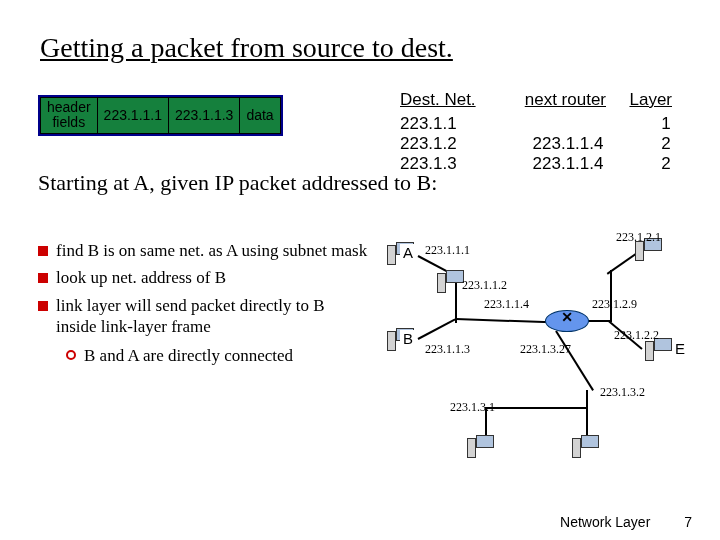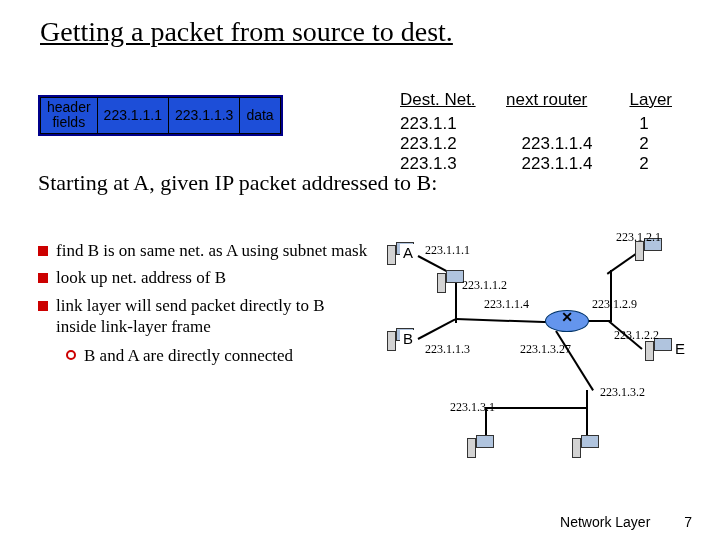--- a/index.html
+++ b/index.html
@@ -1,33 +1,33 @@
 <!DOCTYPE html>
 <html><head>
 <meta charset="utf-8">
 <style>
 *{margin:0;padding:0;box-sizing:border-box}
 body{width:720px;height:540px;background:#fff;font-family:Georgia,'Times New Roman',serif;color:#000;position:relative;overflow:hidden}
-.title{font-family:'Comic Sans MS',cursive;font-size:28px;text-decoration:underline;padding:16px 0 0 40px;font-weight:400}
-.packet-box{position:absolute;left:38px;top:95px;border:2px solid #00008b;background:#1d4ed8}
+.title{font-family:'Comic Sans MS',cursive;font-size:28px;text-decoration:underline;padding:32px 0 0 40px;font-weight:400}
+.packet-box{position:absolute;left:38px;top:95px;border:2px solid #00008b;background:#15803d}
 .packet-box table{border-collapse:collapse}
 .packet-box td{border:1px solid #000;padding:2px 6px;font-family:Arial,sans-serif;font-size:14px;text-align:center;line-height:1.1}
 .hf-cell{font-size:12px}
 .subtitle{position:absolute;left:38px;top:170px;font-family:Liberation Serif, serif;font-size:22px;line-height:1.2}
 .bullets{position:absolute;left:38px;top:240px;width:330px;font-family:'Comic Sans MS',cursive;font-size:17px;line-height:1.25}
 .bullets .li1{margin-bottom:6px;display:flex}
 .bullets .sq{display:inline-block;width:10px;height:10px;background:#c00;margin:6px 8px 0 0;flex-shrink:0}
 .bullets .li2{margin-left:28px;margin-top:8px;display:flex}
 .bullets .cir{display:inline-block;width:10px;height:10px;border:2px solid #c00;border-radius:50%;margin:5px 8px 0 0;flex-shrink:0}
 .rtable{position:absolute;left:400px;top:90px;font-family:Arial,sans-serif;font-size:17px}
 .rtable .hdr{display:flex;gap:6px;text-decoration:underline;margin-bottom:4px}
 .rtable .hdr .c1{width:100px}
-.rtable .hdr .c2{width:100px;text-align:left}
+.rtable .hdr .c2{width:100px;text-align:right}
 .rtable .hdr .c3{width:60px;text-align:right}
-.rtable .row{display:flex;gap:7px}
+.rtable .row{display:flex;gap:18px}
 .rtable .row .c1{width:100px}
 .rtable .row .c2{width:100px;text-align:center}
 .rtable .row .c3{width:60px;text-align:center}
 .diagram{position:absolute;left:370px;top:230px;width:330px;height:240px}
 .node{position:absolute;width:30px;height:24px}
 .mon{width:18px;height:13px;background:#b0c4de;border:1px solid #333;position:absolute;top:0;left:6px}
 .cpu{width:9px;height:20px;background:#d3d3d3;border:1px solid #333;position:absolute;top:3px;left:-3px}
 .router{position:absolute;width:44px;height:22px;background:#6495ed;border:1px solid #003366;border-radius:50%/50%}
 .router .x{position:absolute;width:100%;text-align:center;top:-2px;font-family:Arial;font-weight:bold;font-size:14px;color:#000}
 .lbl{position:absolute;font-family:Liberation Serif, serif;font-size:12px;white-space:nowrap}

